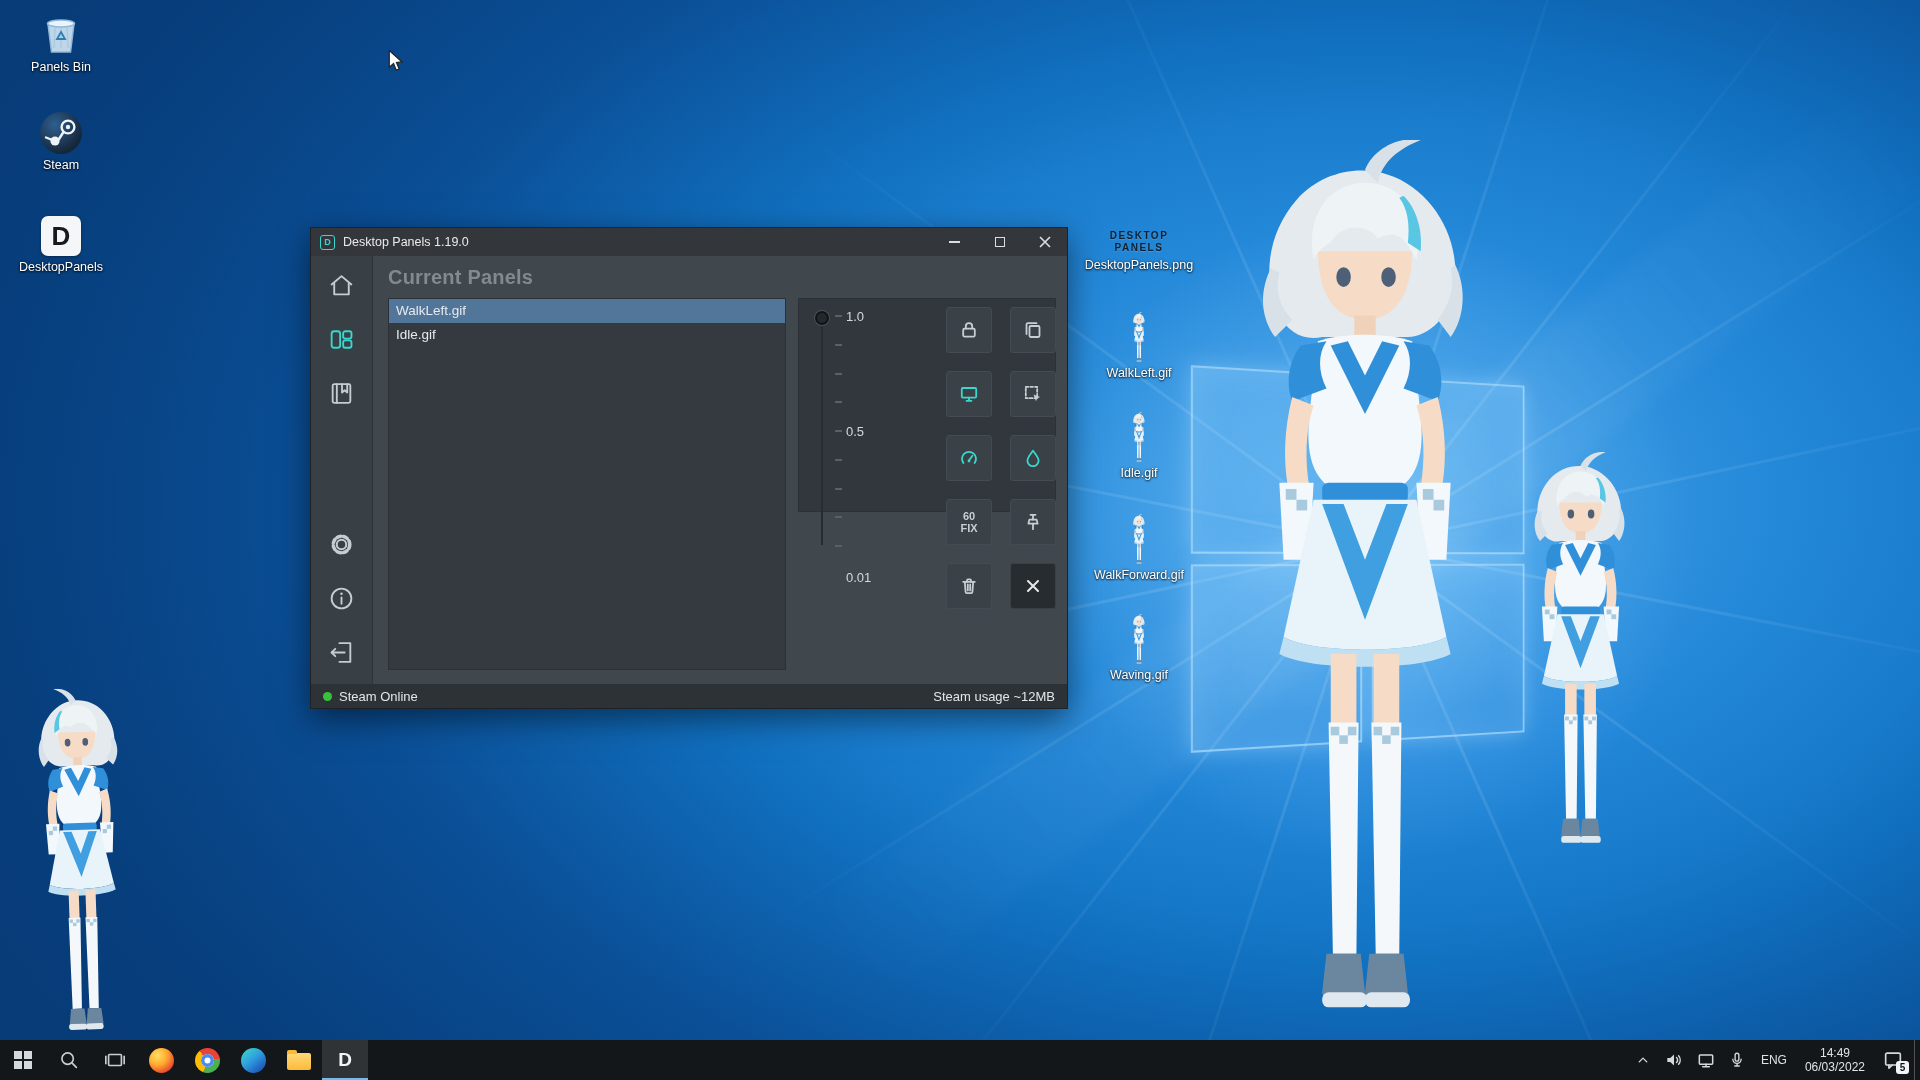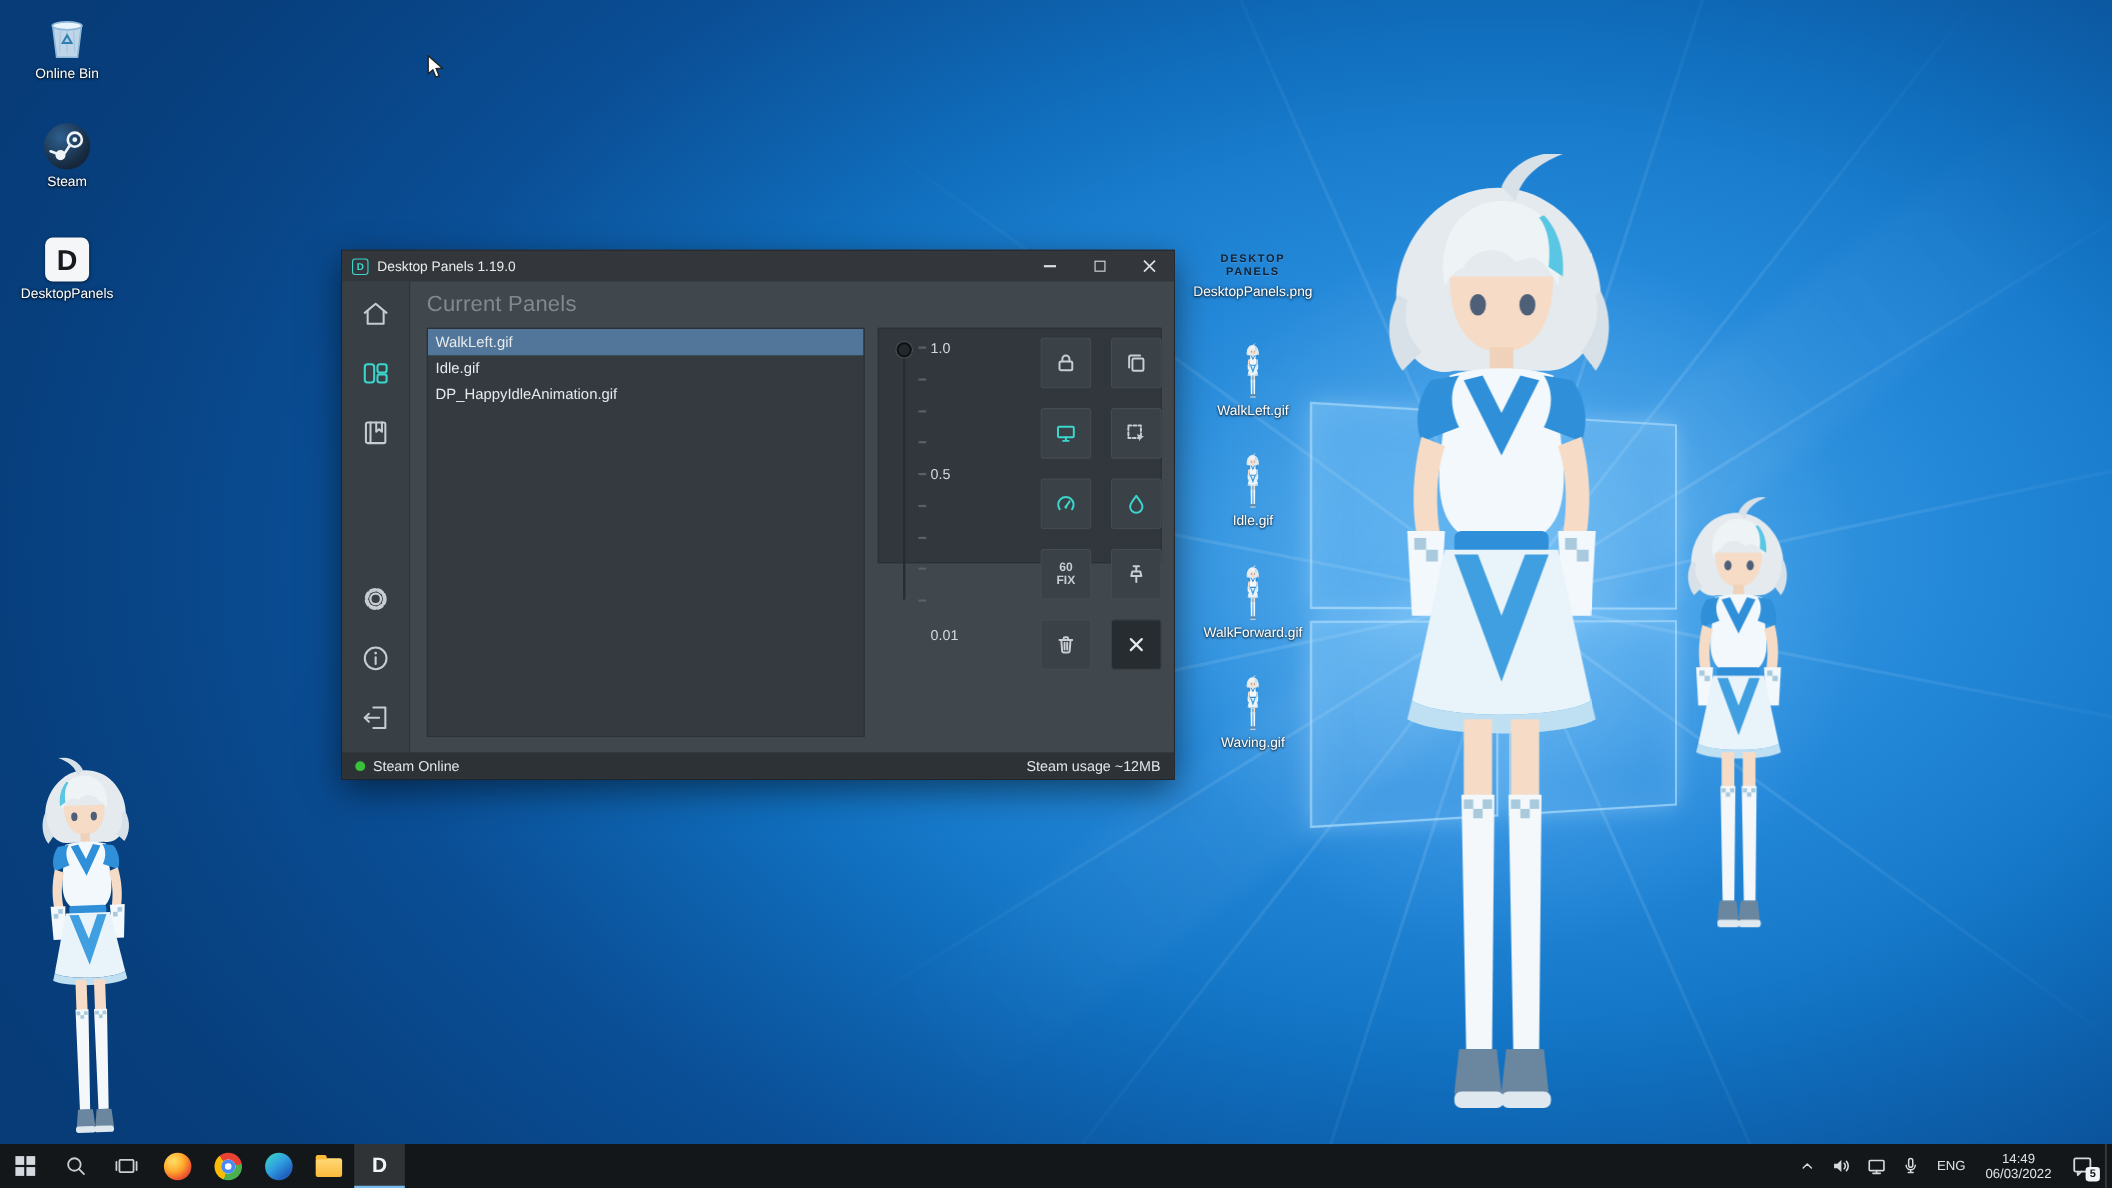--- a/index.html
+++ b/index.html
@@ -58,21 +58,21 @@
 
   .sidebar{position:absolute;left:0;top:28px;width:62px;bottom:24px;background:var(--sidebar-bg);
     border-right:1px solid #2e3338;display:flex;flex-direction:column;align-items:center;padding-top:2px;}
   .sbitem{width:62px;height:54px;display:flex;align-items:center;justify-content:center;}
   .sbitem svg{stroke:#c6ccd2;}
   .sbitem.active svg{stroke:var(--accent);}
   .sb-spacer{margin-top:auto;}
   .sb-bottom{margin-bottom:5px;}
 
   .content{position:absolute;left:62px;top:28px;right:0;bottom:24px;background:var(--content-bg);padding:10px 0 0 15px;}
-  .hdr{font-size:20px;font-weight:normal;color:#82898f;letter-spacing:.2px;}
+  .hdr{font-size:20px;font-weight:bold;color:#82898f;letter-spacing:.2px;}
   .crow{display:flex;margin-top:9px;gap:12px;align-items:flex-start;}
   .plist{width:398px;height:372px;background:var(--list-bg);border:1px solid #2b3136;overflow:hidden;}
   .pitem{height:24px;line-height:24px;padding-left:7px;font-size:13.5px;color:#e6eaed;white-space:nowrap;}
   .pitem.selected{background:var(--selection);}
 
   .ctrl{position:relative;width:258px;height:214px;background:var(--panel-bg);border:1px solid #2b3136;}
   .slider{position:absolute;top:14px;width:58px;height:236px;}
   .slider .rail{position:absolute;left:6px;top:4px;bottom:4px;width:2px;background:#272c30;}
   .slider .ticks{position:absolute;left:20px;top:2px;bottom:2px;display:flex;flex-direction:column;justify-content:space-between;}
   .slider .tick{width:7px;height:2px;background:#596066;}
@@ -195,21 +195,21 @@
 
   <div class="dicon" style="left:6px;top:10px;">
     <span class="thumb">
       <svg width="44" height="46" viewBox="0 0 44 46">
         <path d="M9,14 L35,14 L31.5,42 L12.5,42 Z" fill="rgba(225,240,252,.85)" stroke="#8fb8d8" stroke-width="1.5"></path>
         <ellipse cx="22" cy="13.5" rx="13.5" ry="3.6" fill="#eaf4fc" stroke="#8fb8d8" stroke-width="1.5"></ellipse>
         <path d="M16,18 L15,38 M22,18 V38 M28,18 L29,38" stroke="#a8c9e2" stroke-width="1.4" fill="none"></path>
         <path d="M22,22 L26,29 H18 Z" fill="none" stroke="#2e7db3" stroke-width="1.8"></path>
       </svg>
     </span>
-    <span class="lbl">Online Bin</span>
+    <span class="lbl">Panels Bin</span>
   </div>
 
   <div class="dicon" style="left:6px;top:112px;">
     <span class="thumb steam-circle">
       <svg width="42" height="42" viewBox="0 0 42 42">
         <circle cx="28" cy="15" r="6.4" fill="none" stroke="#eef3f7" stroke-width="2.4"></circle>
         <circle cx="28" cy="15" r="2.2" fill="#eef3f7"></circle>
         <circle cx="15" cy="29" r="4.6" fill="#eef3f7"></circle>
         <path d="M6,25.5 L15,29 M19,27 L23.5,20" stroke="#eef3f7" stroke-width="2.4" fill="none" stroke-linecap="round"></path>
       </svg>
@@ -339,21 +339,20 @@
       </div>
     </div>
 
     <div class="content">
       <div class="hdr">Current Panels</div>
       <div class="crow">
 
         <div class="plist">
           <div class="pitem selected">WalkLeft.gif</div>
           <div class="pitem">Idle.gif</div>
-          <div class="pitem">DP_HappyIdleAnimation.gif</div>
         </div>
 
         <div class="ctrl">
 
           <div class="slider s1">
             <div class="rail"></div>
             <div class="ticks">
               <div class="tick"></div>
                 <div class="tick"></div>
                 <div class="tick"></div>

